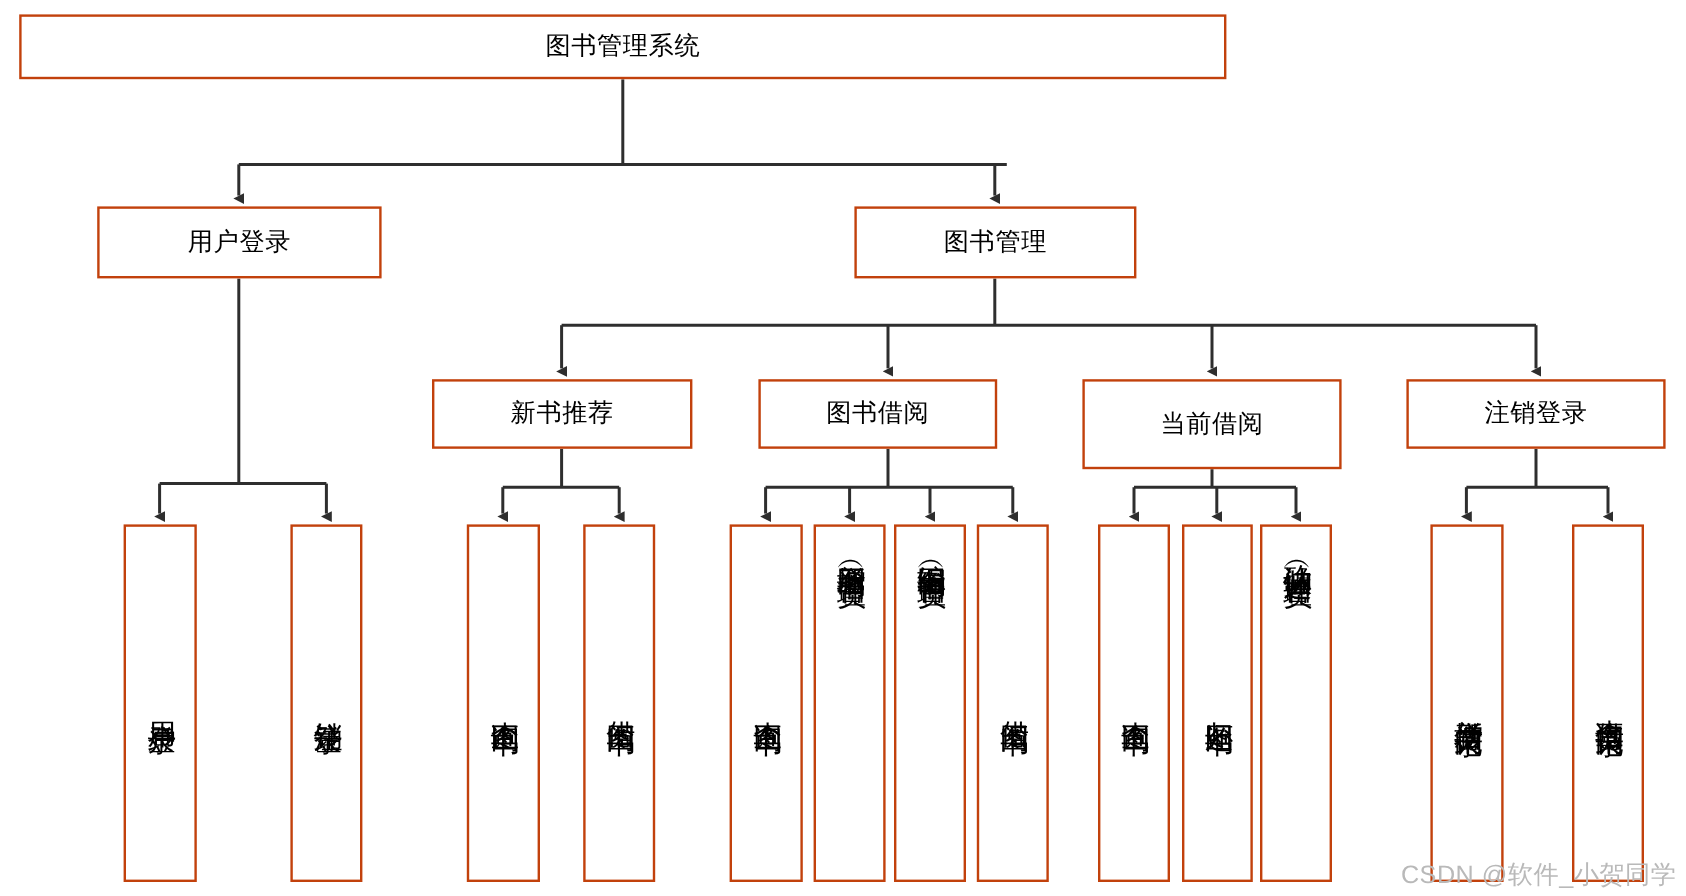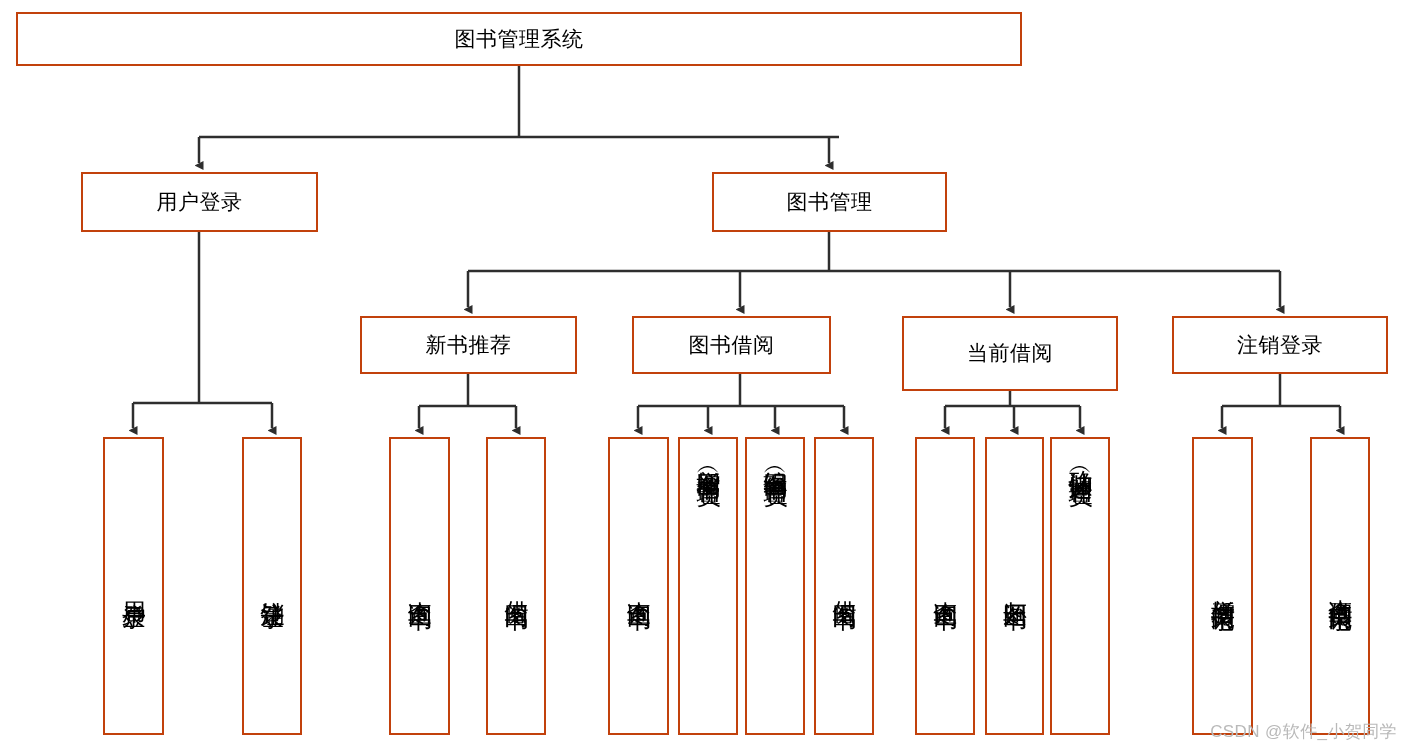--- a/index.html
+++ b/index.html
@@ -58,21 +58,21 @@
     white-space: nowrap;
   }
   .node.vertical.centered {
     align-items: center;
     padding-top: 0;
   }
   .watermark {
     position: absolute;
     right: 8px;
     bottom: 4px;
-    font-size: 17px;
+    font-size: 21px;
     color: #b9b9b9;
     letter-spacing: 0.4px;
     white-space: nowrap;
   }
 </style>
 </head>
 <body>
 
 <div id="diagram-root">
 

